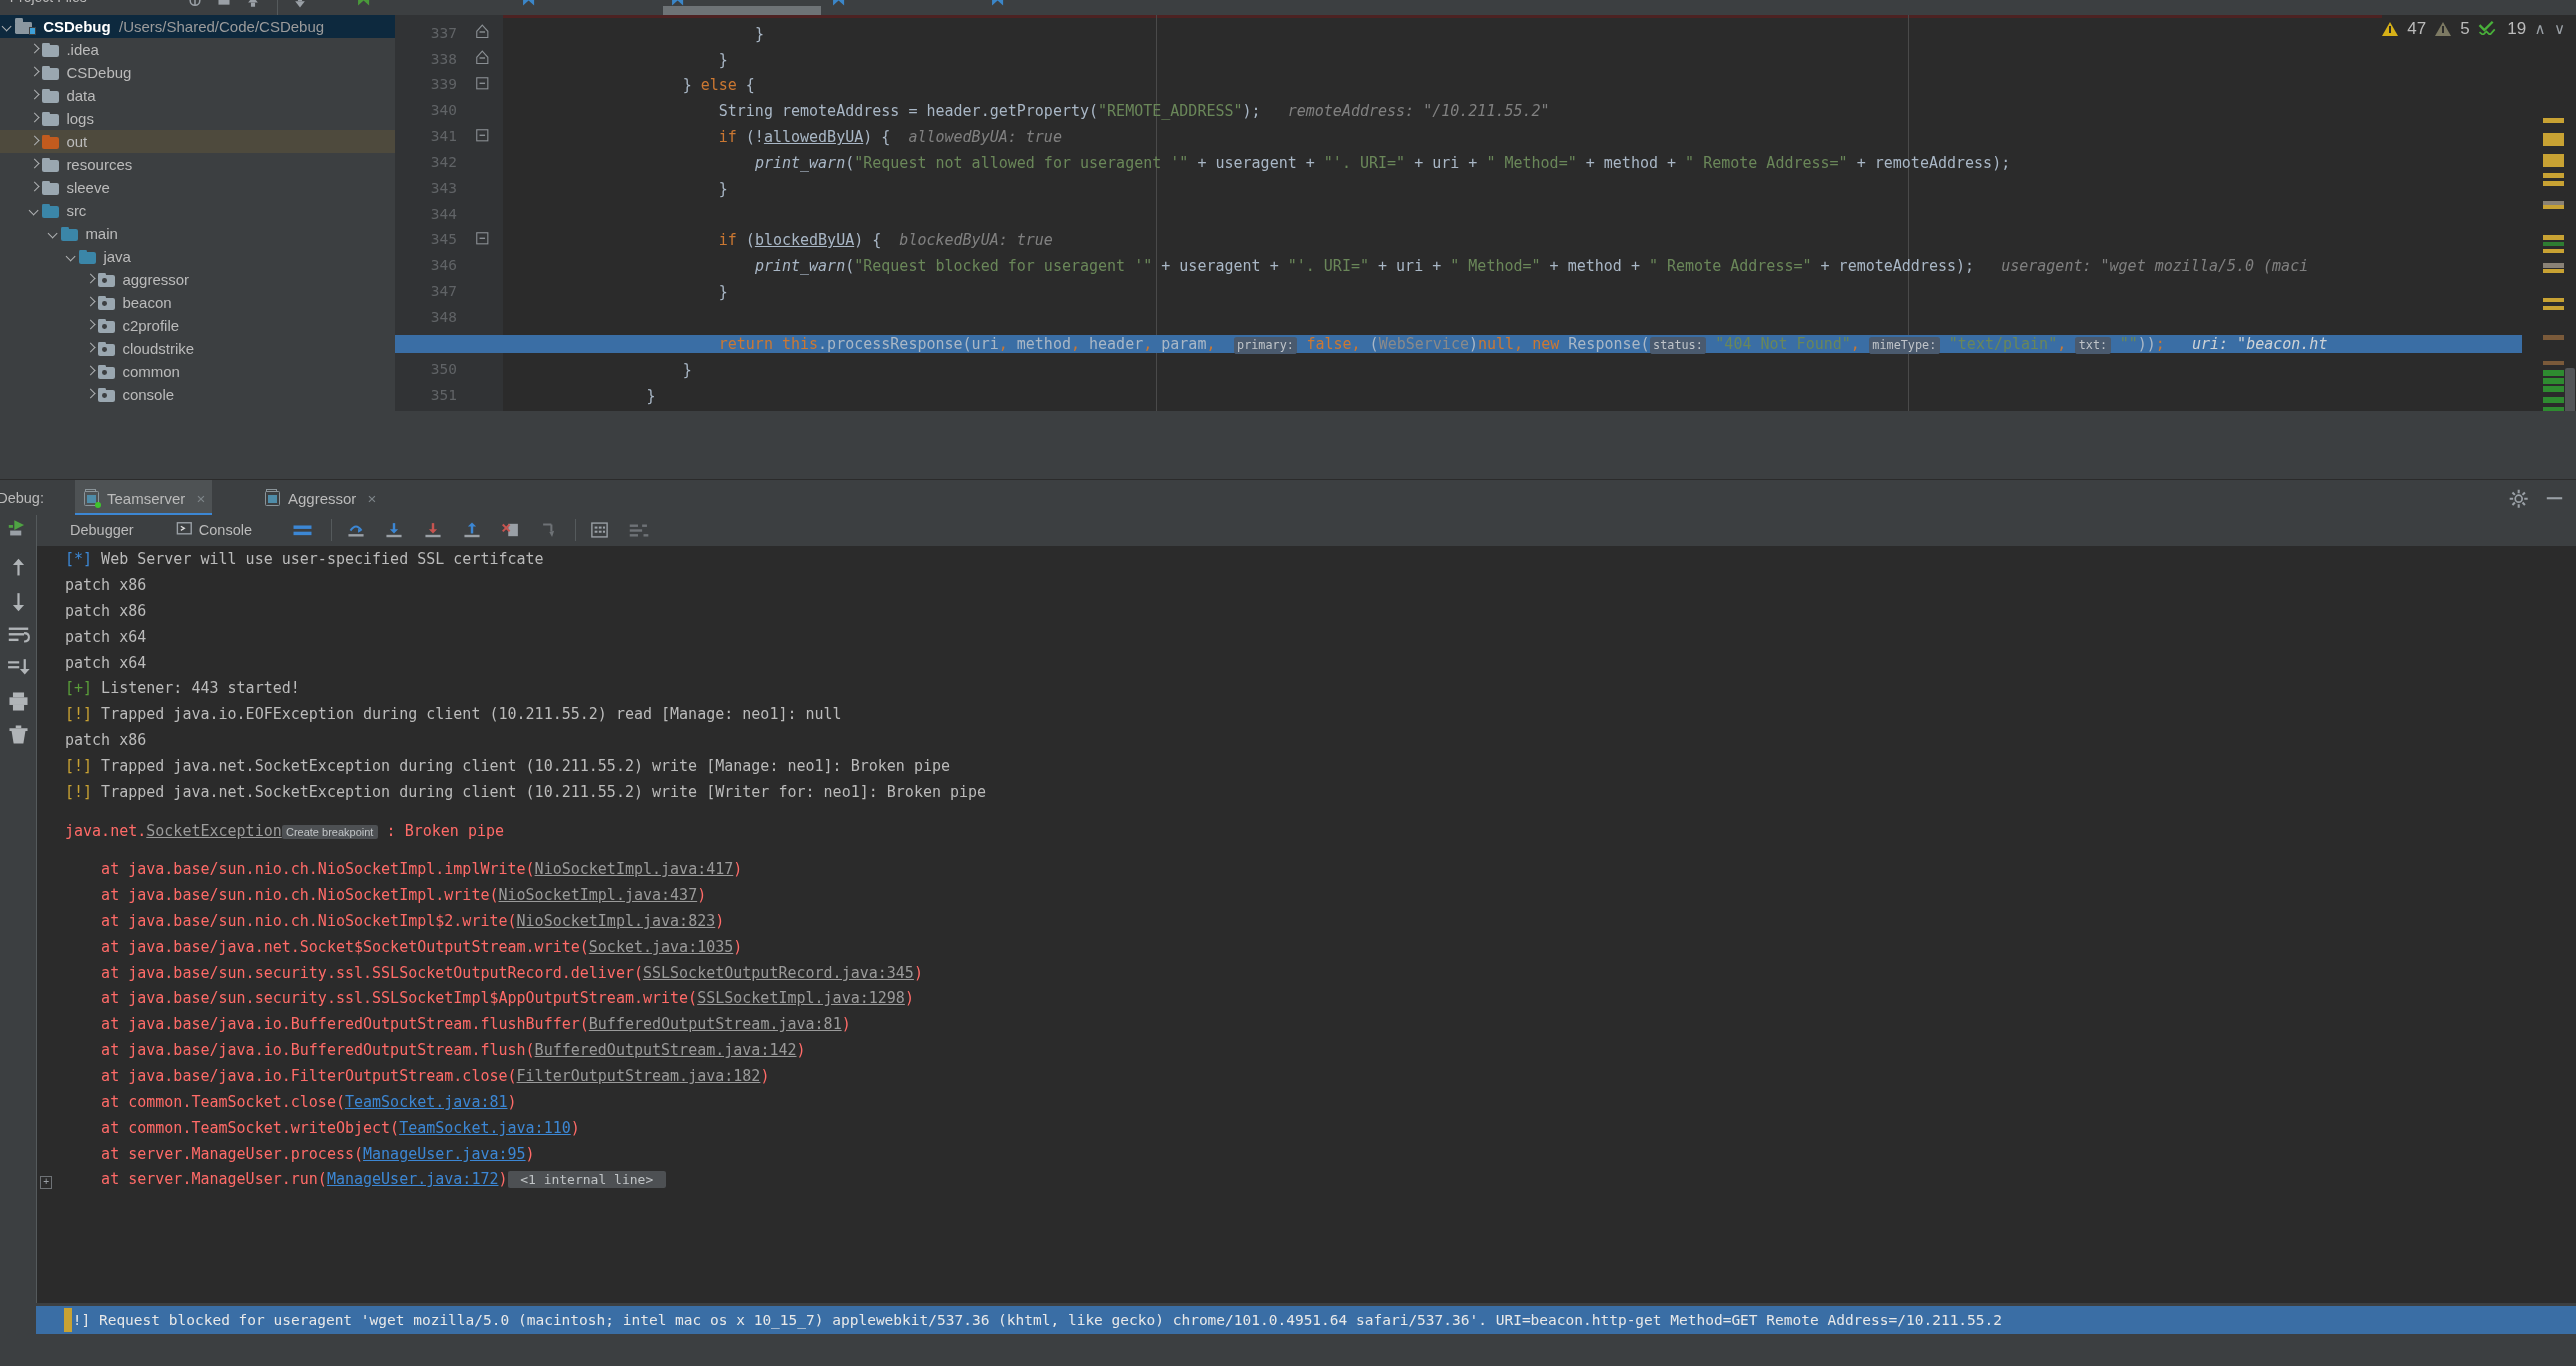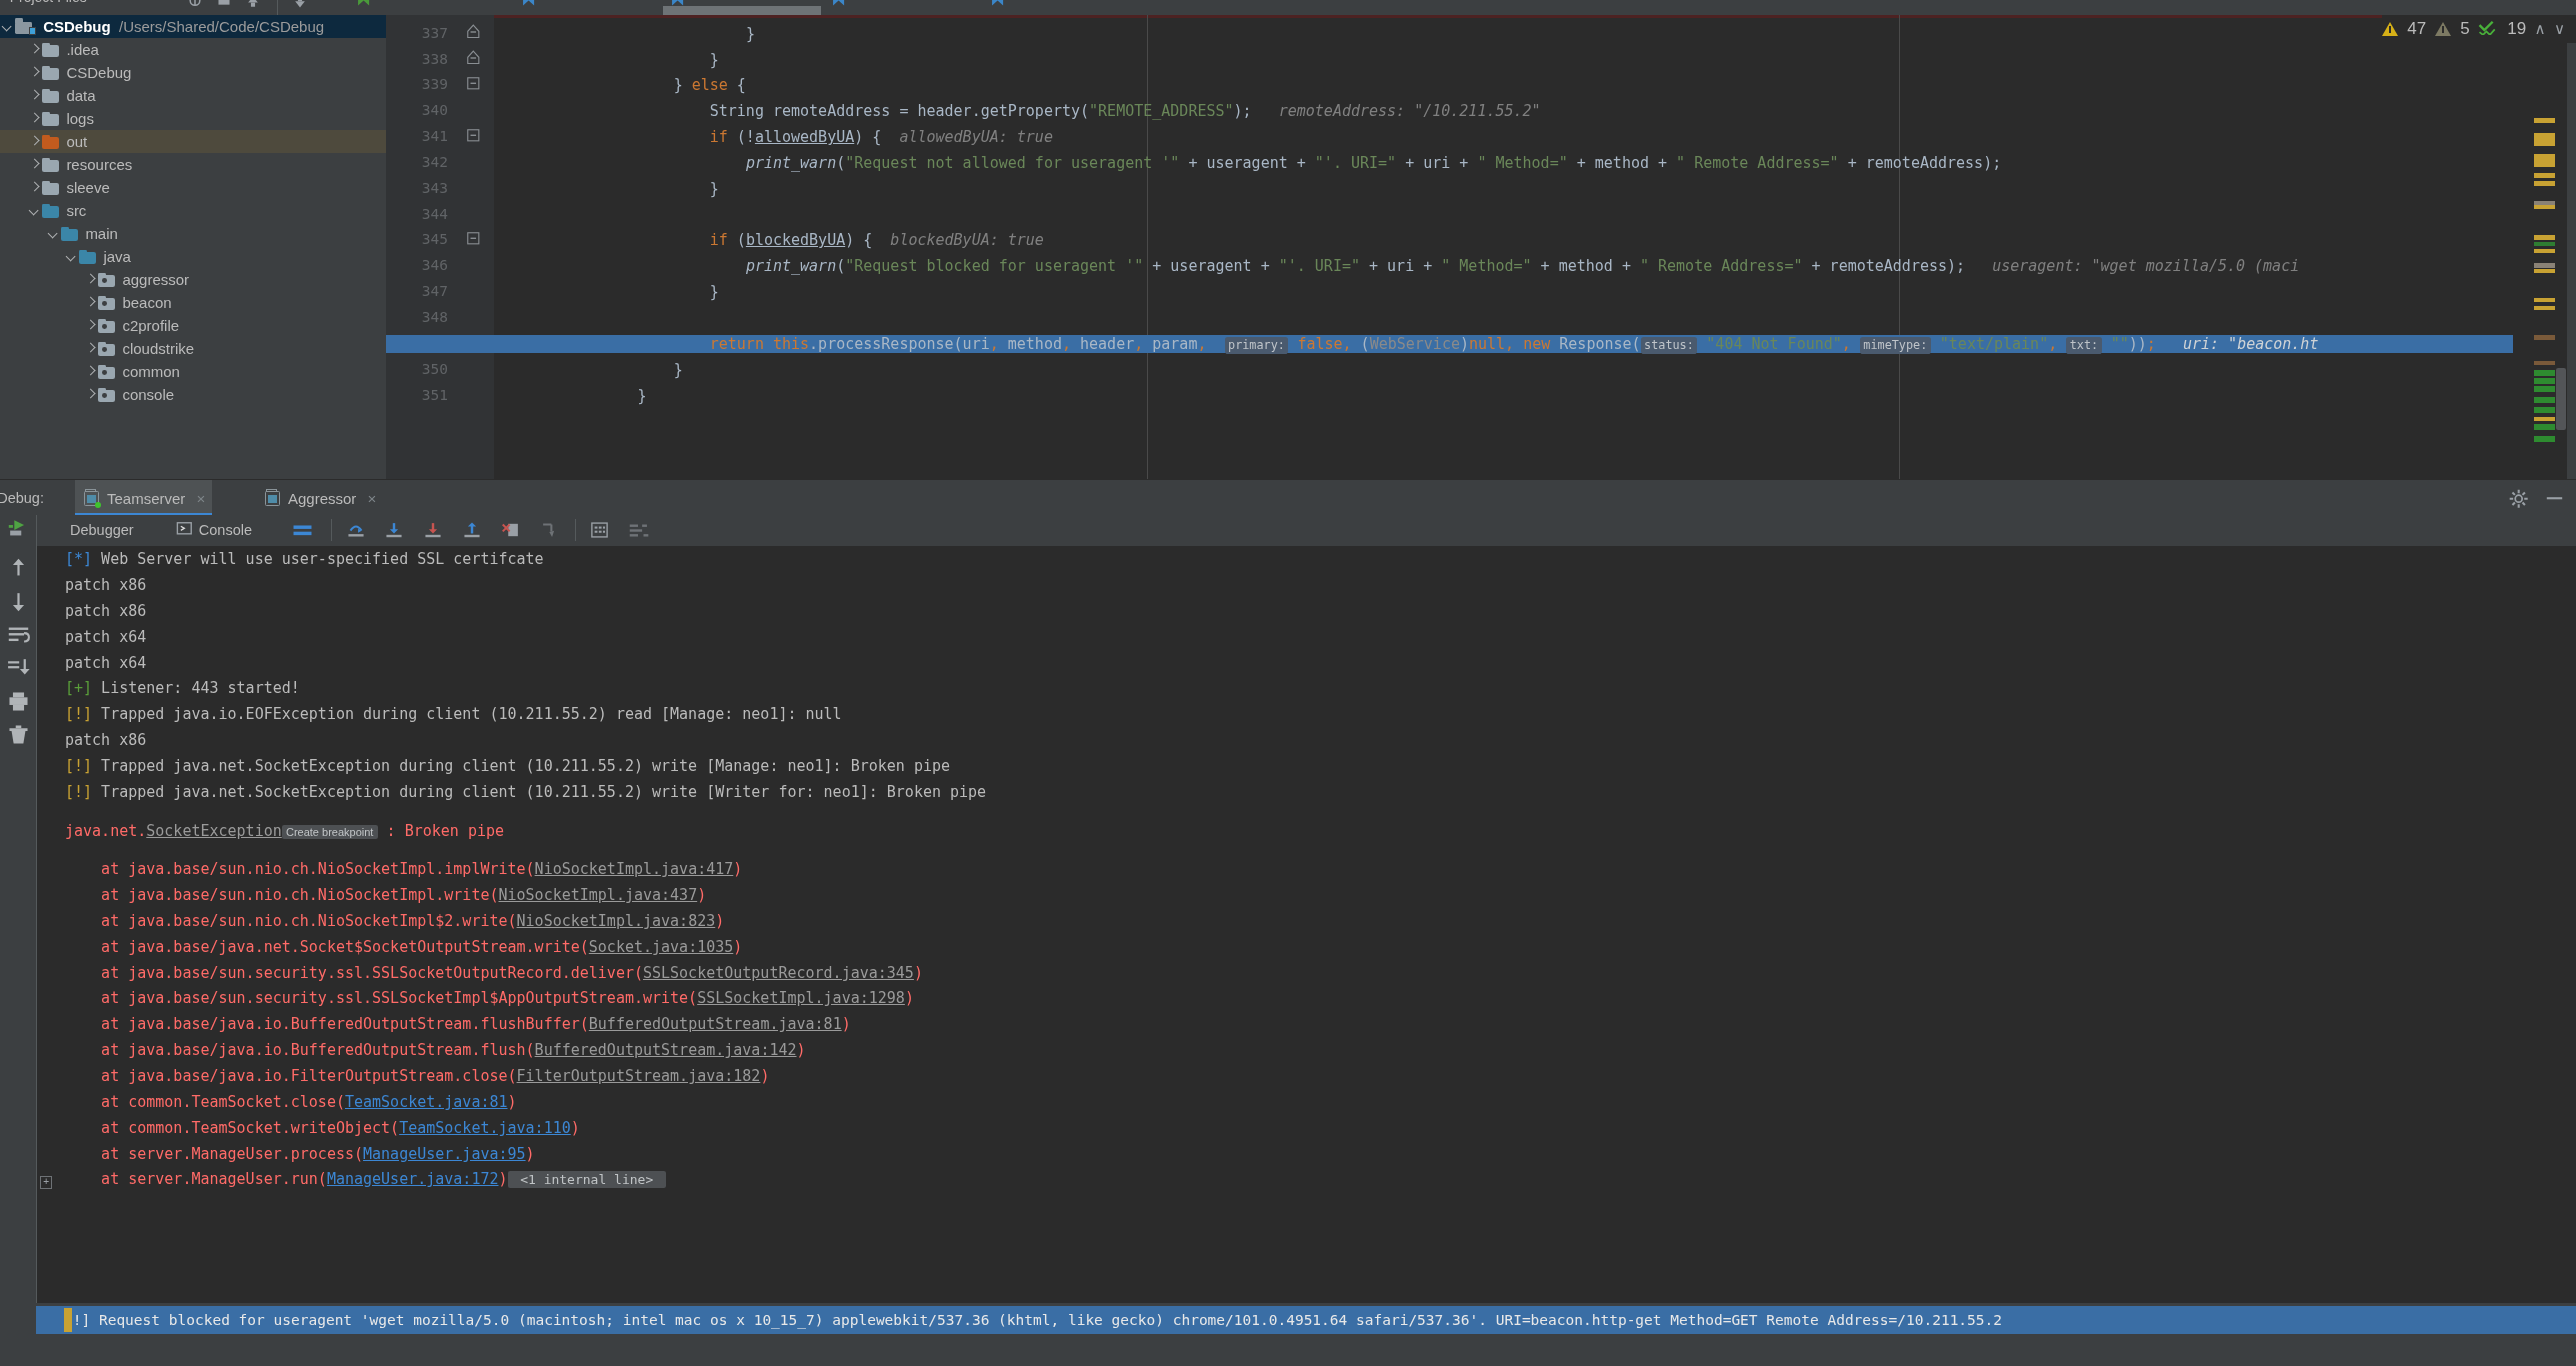--- a/index.html
+++ b/index.html
@@ -49,21 +49,21 @@
   .fico.orange .body,.fico.orange .tab { background:#c25b1e; }
   .fico .dot { position:absolute; left:4.2px; top:5.5px; width:4.8px; height:4.8px; border-radius:50%; background:#3c3f41; }
   .projIcon { width:21px; height:16.6px; flex:none; margin-right:7px; position:relative; }
   .projIcon .b1 { position:absolute; left:0; bottom:1.4px; width:16.6px; height:11.8px; background:#8a97a0; border-radius:1.4px; }
   .projIcon .b2 { position:absolute; left:0; top:0px; width:7.6px; height:4.2px; background:#8a97a0; border-radius:1.4px 1.4px 0 0;}
   .projIcon .b3 { position:absolute; right:0px; bottom:0px; width:7.6px; height:7.6px; background:#3ea0d8; border:1.4px solid #3c3f41;}
   .projName { font-weight:bold; color:#ffffff; margin-right:8.3px; }
   .projPath { color:#9b9b9b; }
 
   
-  .editor { position:absolute; left:386px; top:15.2px; width:2181px; height:464px; background:#2b2b2b; overflow:hidden; }
+  .editor { position:absolute; left:395px; top:15.2px; width:2181px; height:396px; background:#2b2b2b; overflow:hidden; }
   .errStripeTop { position:absolute; left:0; top:0; width:2181px; height:2.8px; background:#4d2222; }
   .gutter { position:absolute; left:0; top:0; width:73px; height:464px; background:#313335; }
   .gutter2 { position:absolute; left:73px; top:0; width:35px; height:464px; background:#313335; }
   .lineNo { position:absolute; right:7px; width:62px; text-align:right; font-size:14.5px; color:#606366; font-family:"DejaVu Sans Mono",monospace; }
   .foldMark { position:absolute; left:80px; width:16.6px; height:16.6px; }
   .codeArea { position:absolute; left:107px; top:0; right:54px; height:464px; }
   .codeLine { position:absolute; left:0; white-space:pre; font-family:"DejaVu Sans Mono", monospace; font-size:15px; color:#a9b7c6; letter-spacing:0px; }
   .codeLine.curr { background:#3a6ea5; width:2467px; left:-107px; padding-left:107px; }
   .kw   { color:#cc7832; }
   .str  { color:#6a8759; }

